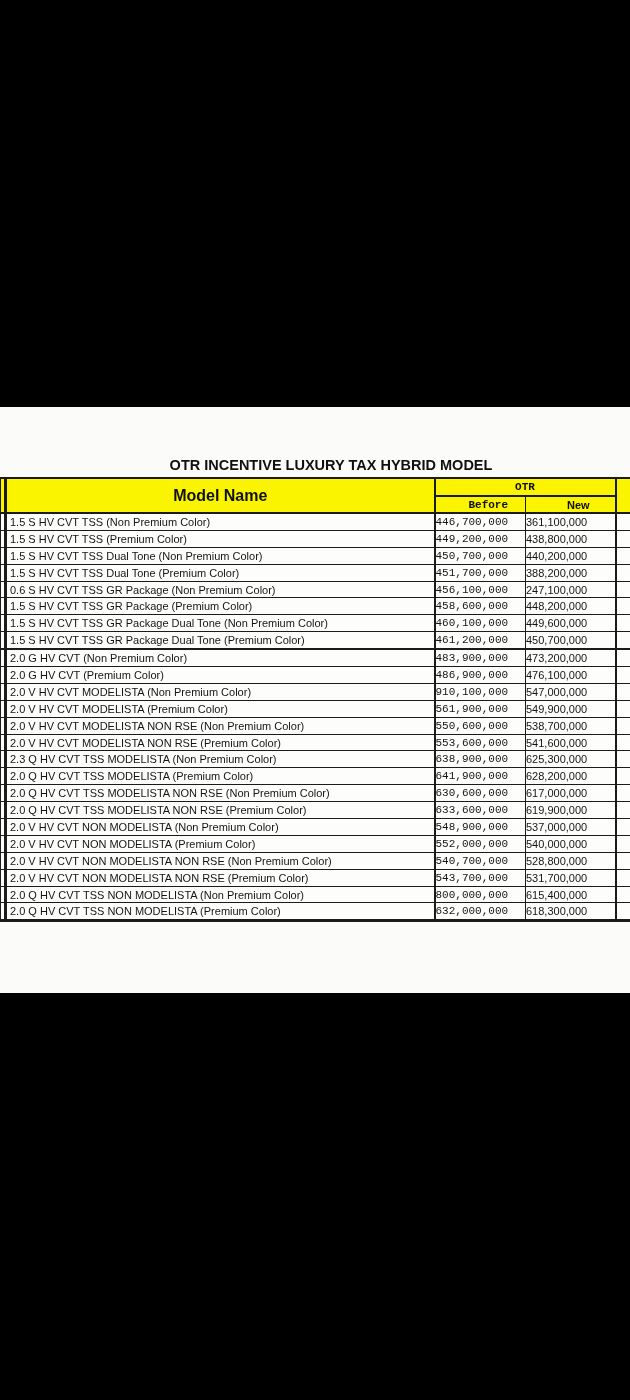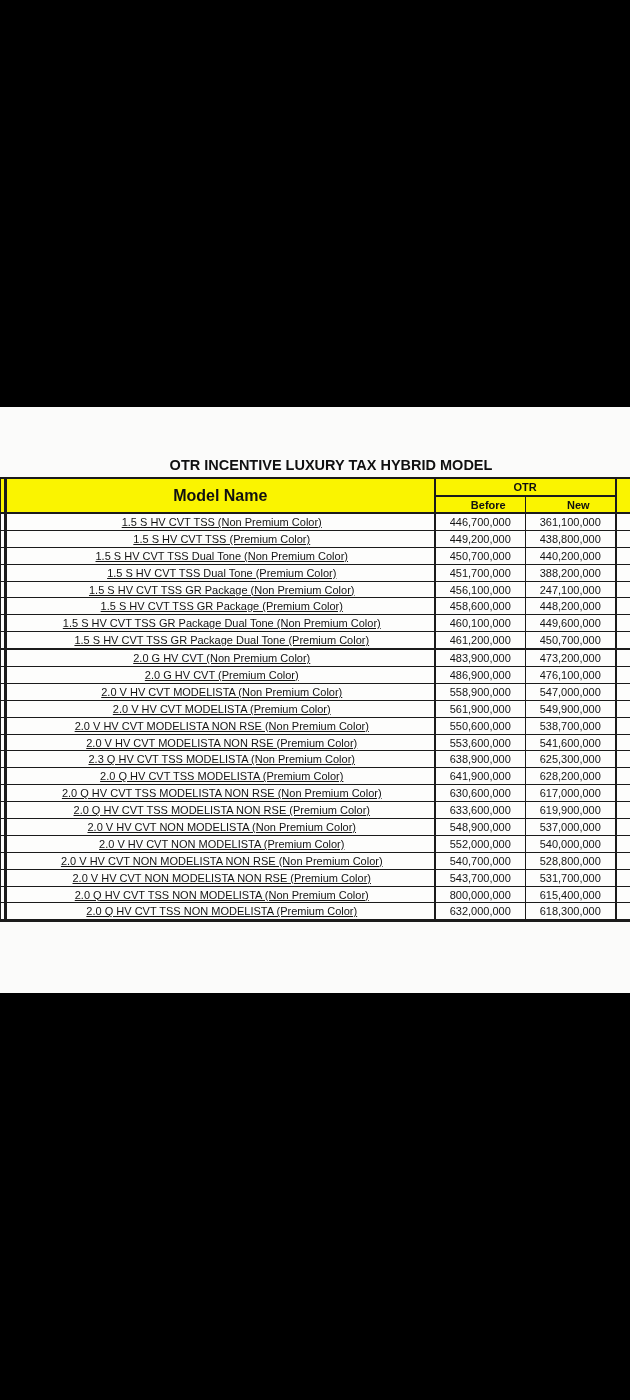--- a/index.html
+++ b/index.html
@@ -46,25 +46,25 @@
   thead th{
     background:var(--header-bg);
     font-weight:bold;text-align:center;color:#101010;
   }
   thead tr.hrow-1 th{height:16px;border-top:2px solid var(--border);}
   thead tr.hrow-2 th{height:15px;padding-left:16px;}
   thead th.h-model{font-size:16px;}
   thead th{border-bottom-width:2px;}
   
   th.h-sliver-l, td.sliver-l{border-left:1px solid var(--border);border-right:3px solid var(--border);}
-  th.h-otr, th.h-before, td.before{border-left:2px solid var(--border);}
+  th.h-otr, th.h-before, td.before{border-left:2px solid var(--border);font-family:Liberation Mono, monospace;}
   th.h-sliver-r, td.sliver-r{border-left:2px solid var(--border);}
   tbody td{height:15.9px;background:var(--cell-bg);}
-  tbody td.model{padding-left:3px;text-align:center;text-decoration:underline;}
-  tbody td.num{padding-right:0;text-align:center;}
+  tbody td.model{padding-left:3px;text-align:left;}
+  tbody td.num{padding-right:0;text-align:left;}
   tbody tr.group-start td{border-top:2px solid var(--border);margin-left:40px;}
   tbody tr:last-child td{border-bottom:3px solid var(--border);margin-left:43px;}
 </style>
 </head>
 <body>
 
 <div class="screen">
   <div class="letterbox top"></div>
 
   <div class="content">
@@ -114,21 +114,21 @@
           </tr>
           <tr>
             <td class="sliver-l"></td>
             <td class="model">1.5 S HV CVT TSS Dual Tone (Premium Color)</td>
             <td class="num before">451,700,000</td>
             <td class="num">388,200,000</td>
             <td class="sliver-r"></td>
           </tr>
           <tr>
             <td class="sliver-l"></td>
-            <td class="model">1.5 S HV CVT TSS GR Package (Non Premium Color)</td>
+            <td class="model">0.6 S HV CVT TSS GR Package (Non Premium Color)</td>
             <td class="num before">456,100,000</td>
             <td class="num">247,100,000</td>
             <td class="sliver-r"></td>
           </tr>
           <tr>
             <td class="sliver-l"></td>
             <td class="model">1.5 S HV CVT TSS GR Package (Premium Color)</td>
             <td class="num before">458,600,000</td>
             <td class="num">448,200,000</td>
             <td class="sliver-r"></td>
@@ -157,21 +157,21 @@
           <tr>
             <td class="sliver-l"></td>
             <td class="model">2.0 G HV CVT (Premium Color)</td>
             <td class="num before">486,900,000</td>
             <td class="num">476,100,000</td>
             <td class="sliver-r"></td>
           </tr>
           <tr>
             <td class="sliver-l"></td>
             <td class="model">2.0 V HV CVT MODELISTA (Non Premium Color)</td>
-            <td class="num before">558,900,000</td>
+            <td class="num before">910,100,000</td>
             <td class="num">547,000,000</td>
             <td class="sliver-r"></td>
           </tr>
           <tr>
             <td class="sliver-l"></td>
             <td class="model">2.0 V HV CVT MODELISTA (Premium Color)</td>
             <td class="num before">561,900,000</td>
             <td class="num">549,900,000</td>
             <td class="sliver-r"></td>
           </tr>

